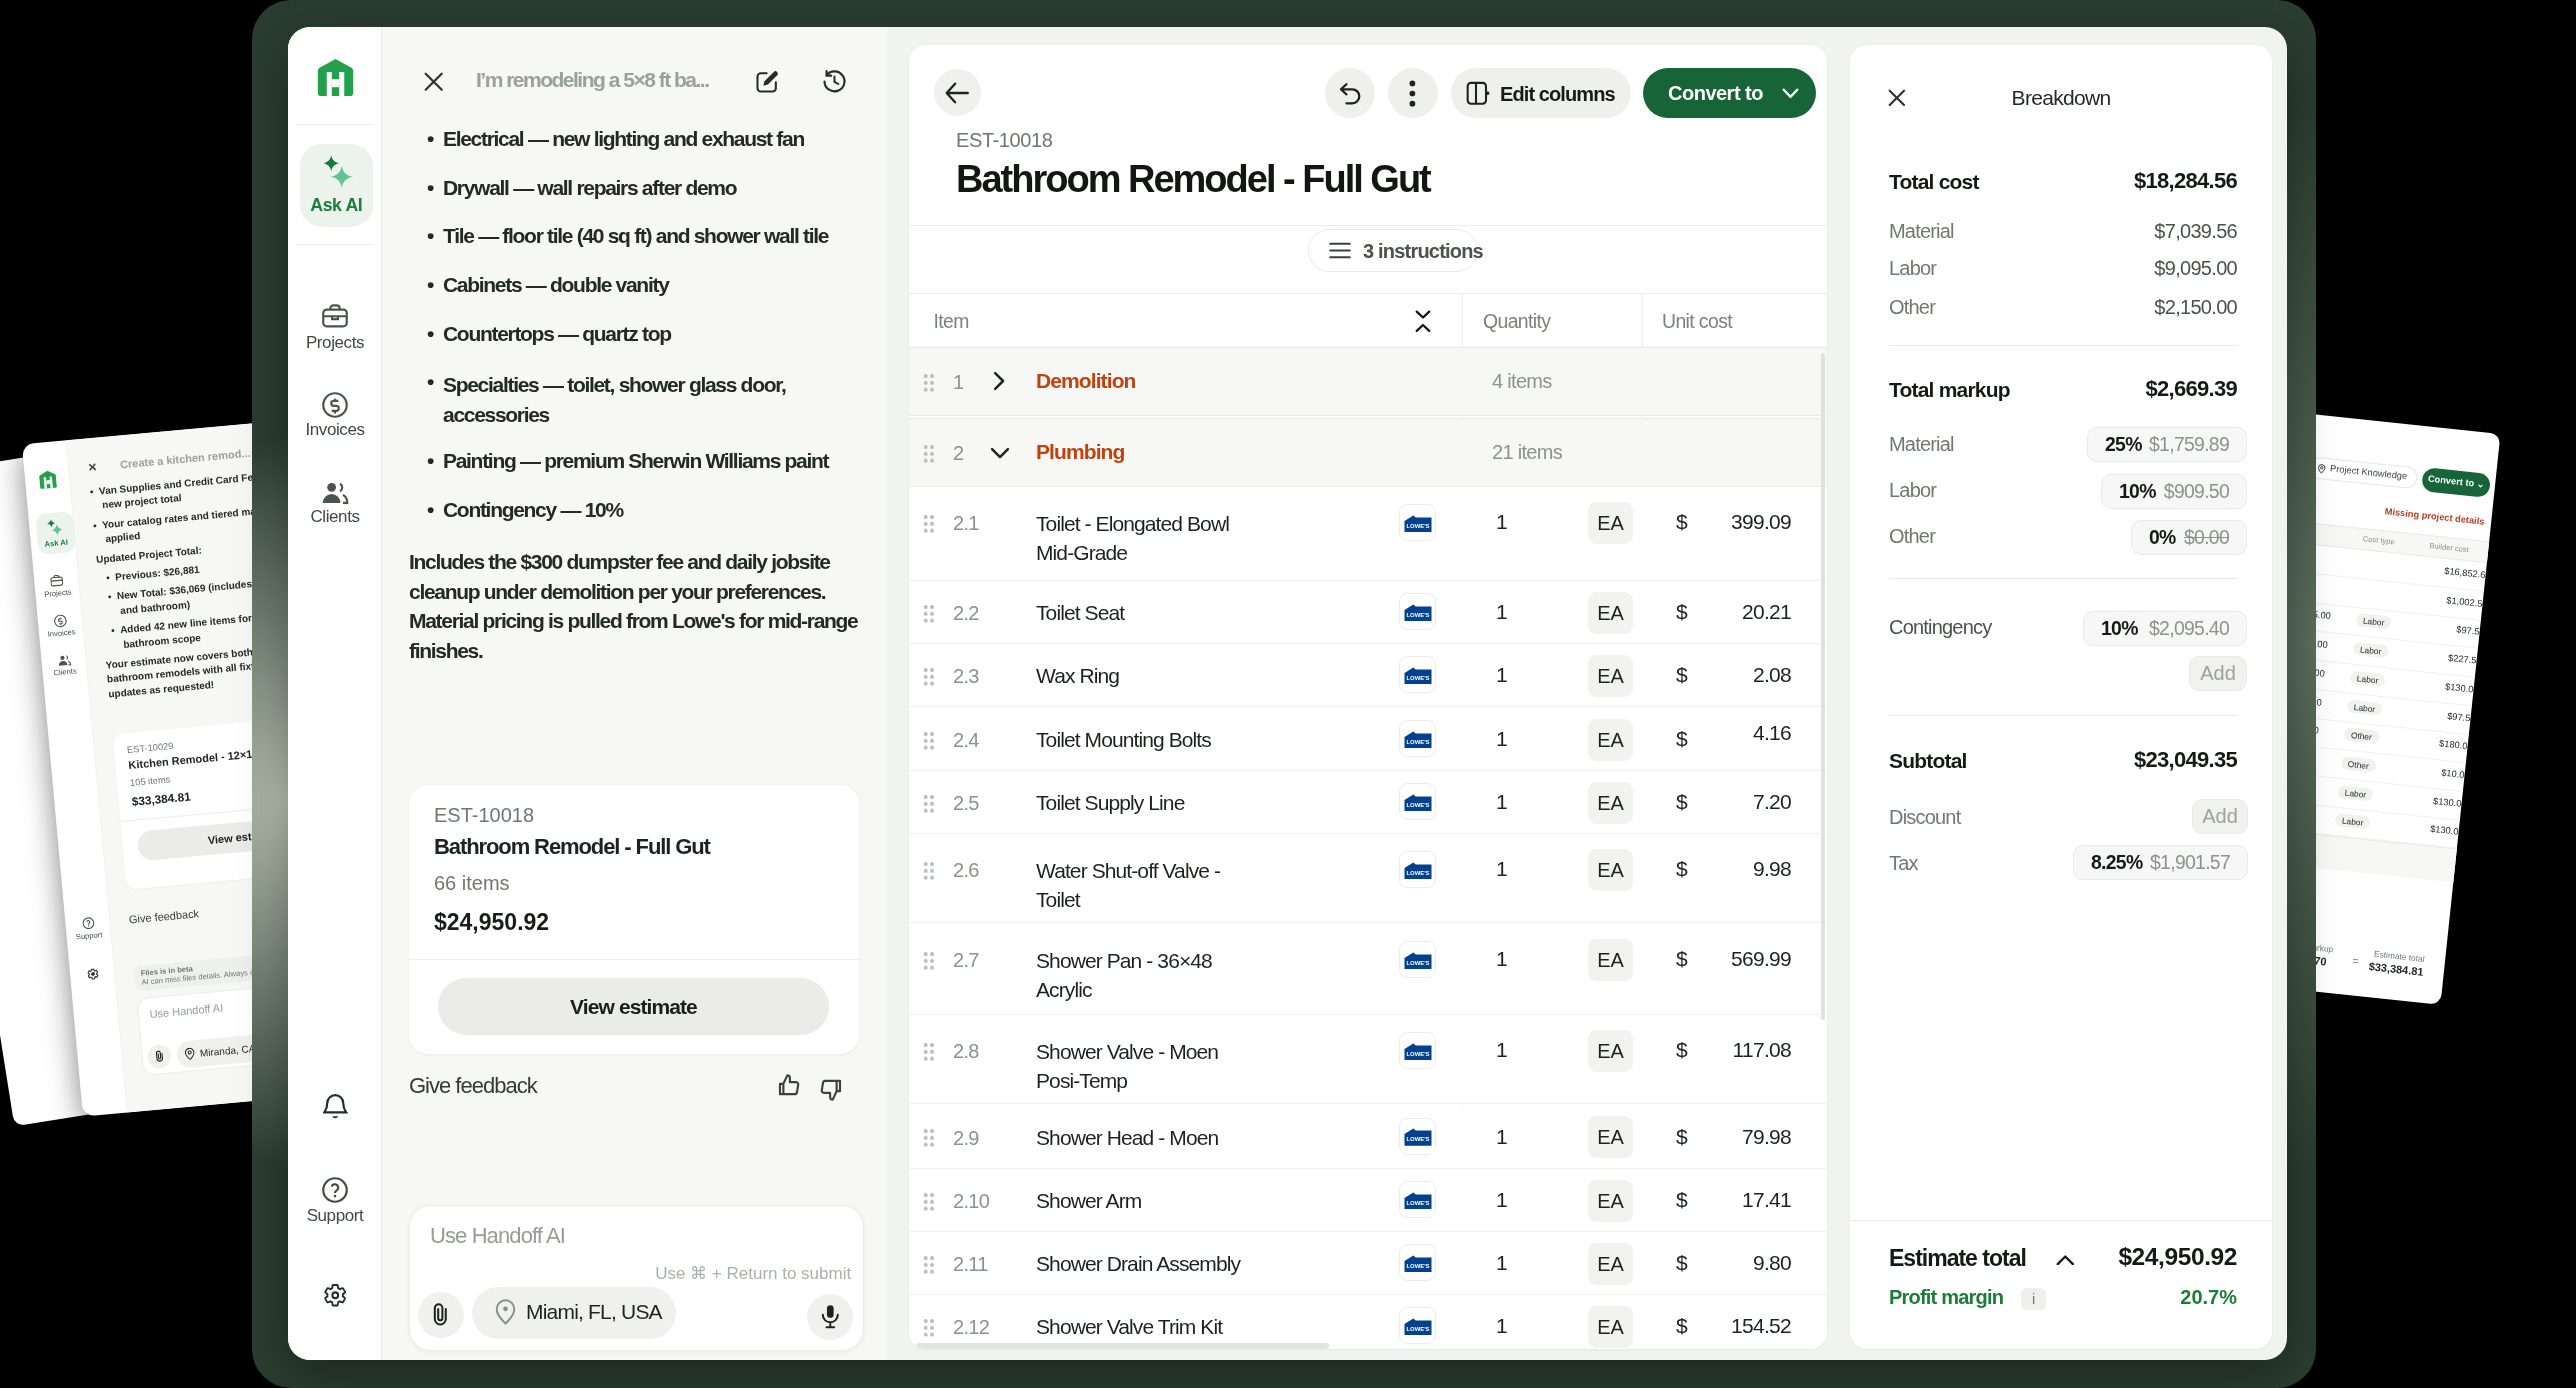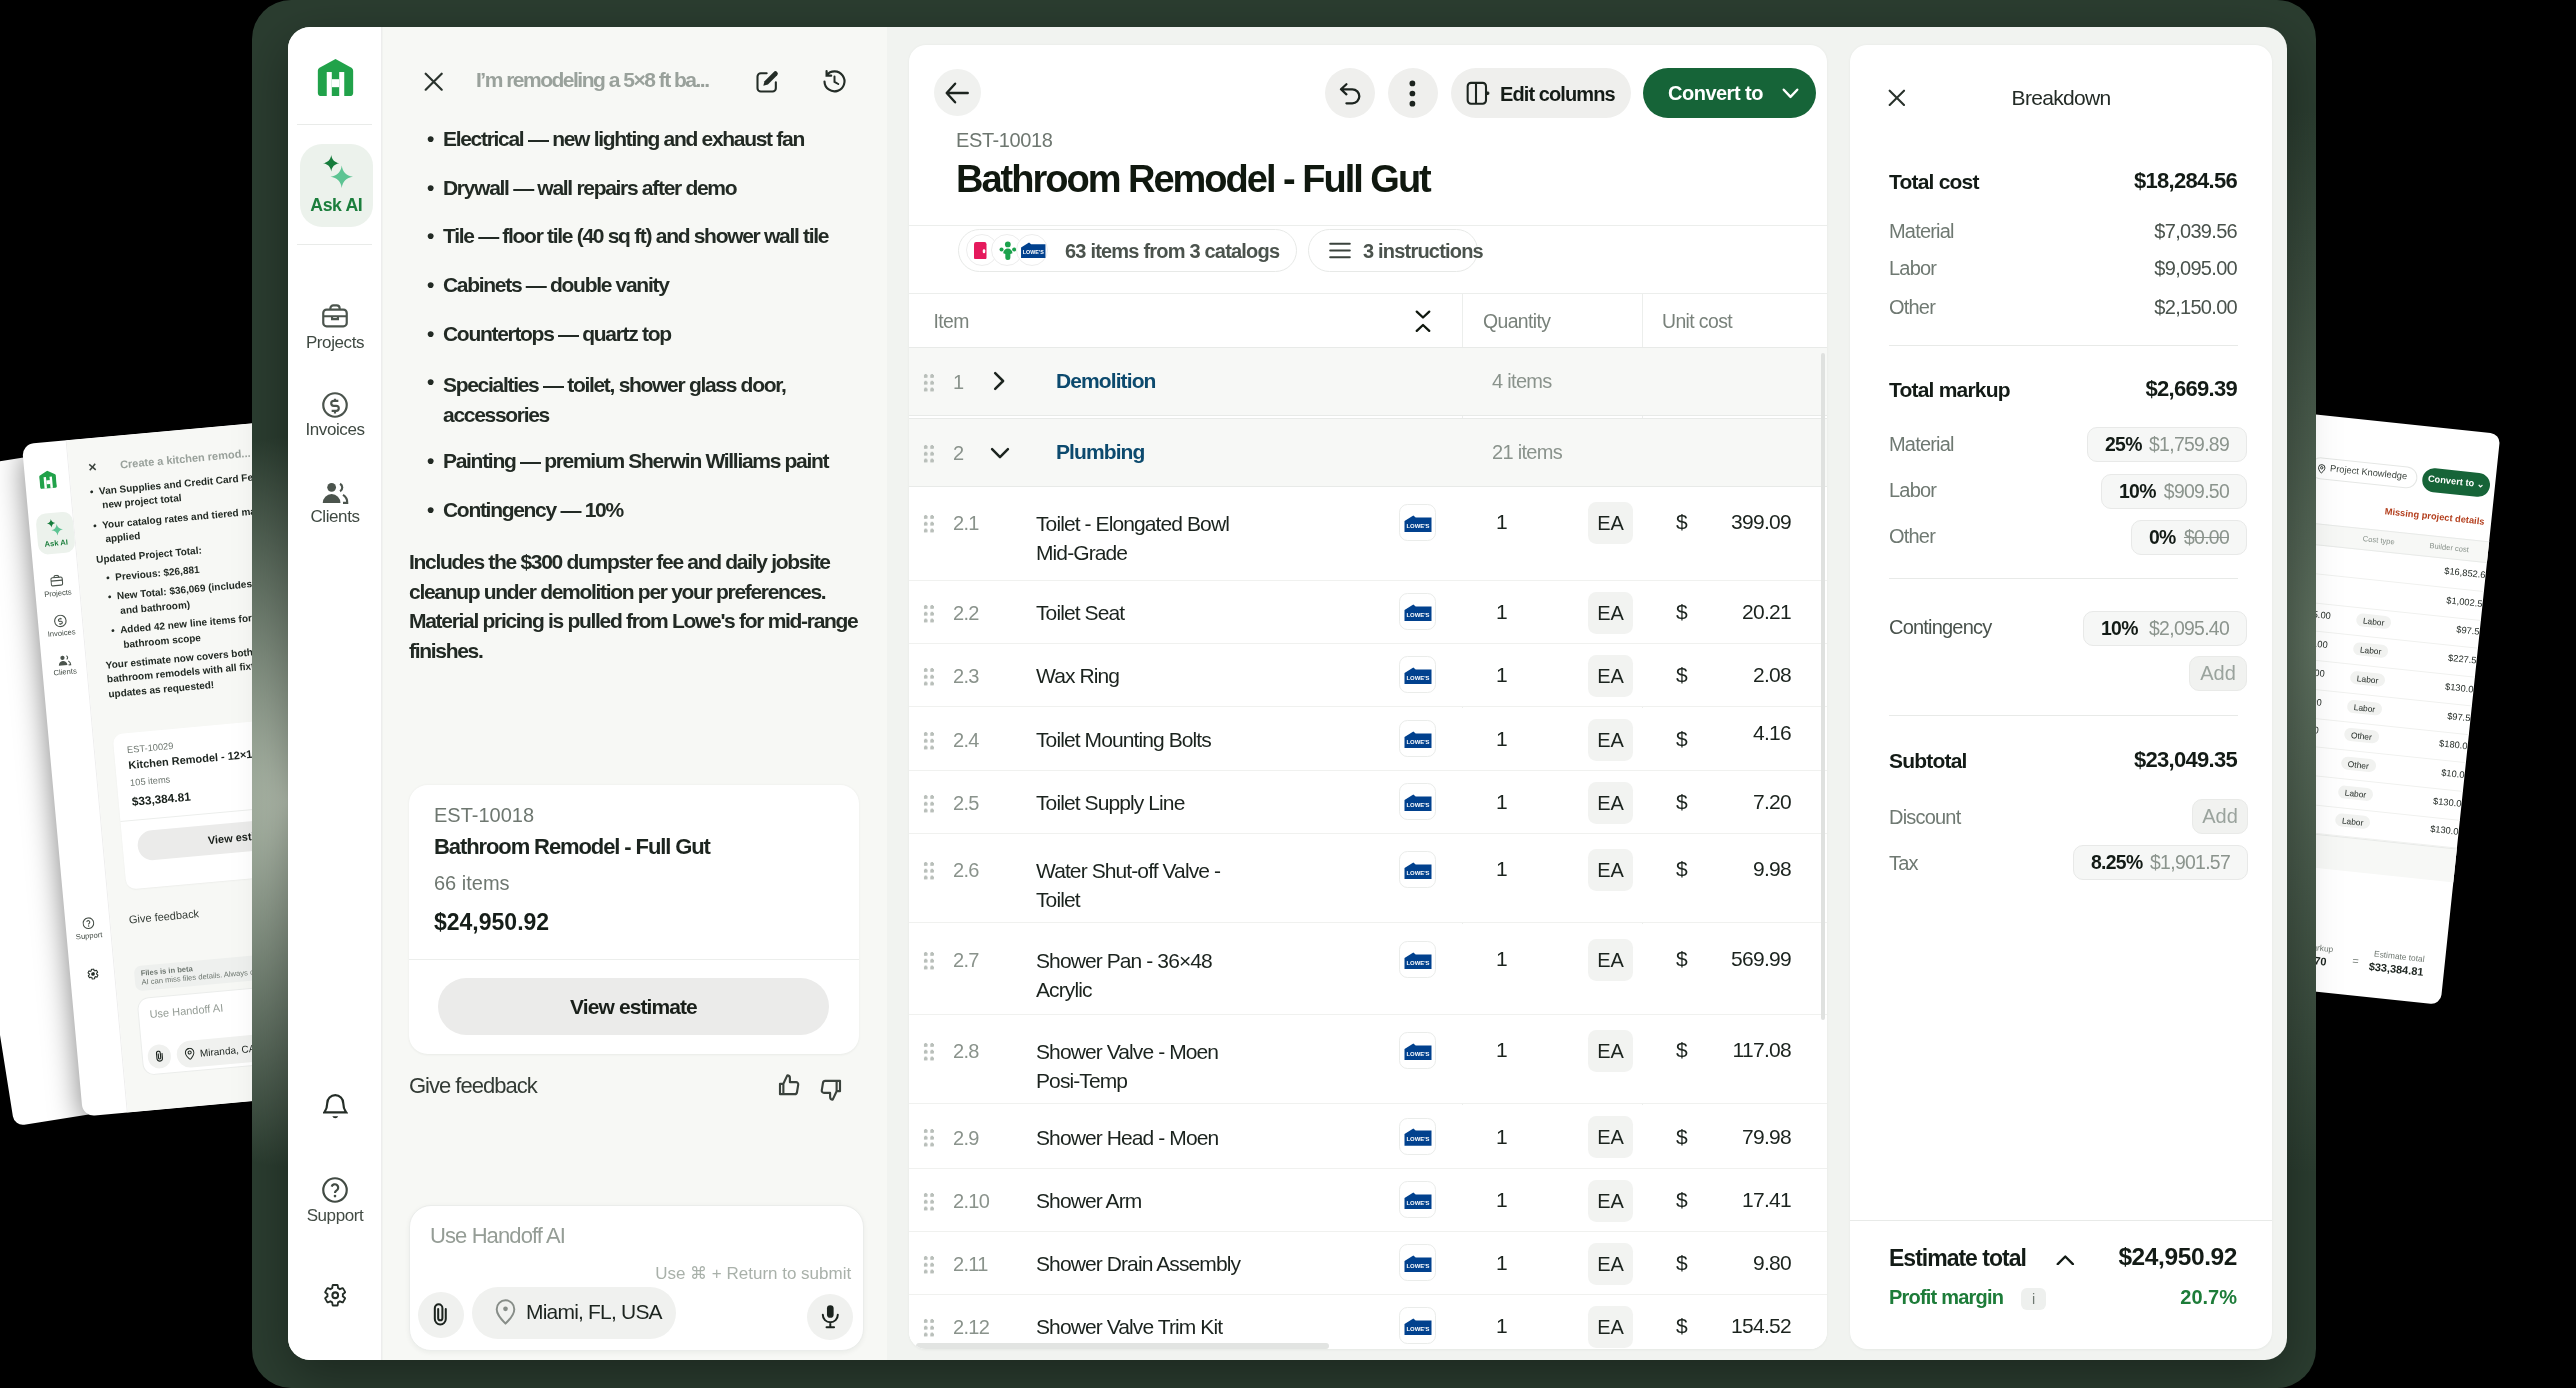--- a/index.html
+++ b/index.html
@@ -41,21 +41,21 @@
   .card { position:absolute; background:#fff; border-radius:17px;
     box-shadow:0 0.8px 2.5px rgba(20,30,24,0.05); }
 
   
   .row { position:absolute; left:0; width:918px; border-bottom:0.8px solid #f0f1ef; background:#fff; }
   .grow { background:#f7f8f6; border-top:0.8px solid #e8eae8; border-bottom:0.8px solid #e8eae8; }
   .dots { position:absolute; left:13.5px; width:11.8px; height:19.4px;
     background-image:radial-gradient(circle 2px at 2.7px 3px, #b9bfba 1.9px, transparent 2.1px);
     background-size:6.4px 6.8px; }
   .rnum { position:absolute; left:44px; font-size:20px; color:#8a938c; letter-spacing:-0.7px; }
-  .gname { position:absolute; left:127px; font-size:21px; font-weight:600; color:#0c4a6e; letter-spacing:-0.9px;margin-left:20px; }
+  .gname { position:absolute; left:127px; font-size:21px; font-weight:600; color:#c2410c; letter-spacing:-0.9px; }
   .gitems { position:absolute; left:583px; font-size:20px; color:#8a938c; letter-spacing:-0.7px; }
   .rname { position:absolute; left:127px; font-size:21px; font-weight:500; color:#1b231e; line-height:29.6px; letter-spacing:-0.9px; white-space:nowrap; }
   .badge { position:absolute; left:490px; width:37px; height:37px; border:0.8px solid #eaecea; border-radius:8.4px; background:#fff; }
   .qty { position:absolute; left:587px; font-size:21px; color:#1b231e; }
   .ea { position:absolute; left:679px; width:45px; height:42px; background:#f2f3f1; border-radius:8.4px; text-align:center; line-height:42px; font-size:20px; color:#1b231e; }
   .usd { position:absolute; left:767px; font-size:21px; color:#1b231e; }
   .price { position:absolute; left:781px; width:101px; text-align:right; font-size:21px; color:#1b231e; letter-spacing:-0.7px; }
 
   
   .bd-label { position:absolute; left:39px; font-size:20px; color:#6f7972; letter-spacing:-0.8px; }
@@ -407,43 +407,20 @@
       <div class="abs" style="left:734px; top:23.6px; width:173px; height:50px; border-radius:25px; background:#166438;">
         <div class="abs" style="left:25px; top:13.5px; font-size:20px; font-weight:700; color:#fff; letter-spacing:-0.5px; white-space:nowrap;">Convert to</div>
         <svg class="abs" style="left:139px; top:20px;" width="17" height="11" viewBox="0 0 20 13" fill="none" stroke="#fff" stroke-width="2.8" stroke-linecap="round" stroke-linejoin="round">
             <path d="M2 2 L10 10.5 L18 2"></path>
           </svg>
       </div>
       <div class="abs" style="left:47px; top:84px; font-size:20px; color:#6e7770; letter-spacing:-0.4px;">EST-10018</div>
       <div class="abs" style="left:47px; top:113px; font-size:38px; font-weight:800; color:#10180f; letter-spacing:-2px;">Bathroom Remodel - Full Gut</div>
       <div class="abs" style="left:0; top:180px; width:918px; border-top:0.8px solid #eceeec;"></div>
 
-      <div class="abs" style="left:49px; top:184px; width:339px; height:43px; border:0.8px solid #e7e9e7; border-radius:22px; background:#fff;">
-        <div class="abs" style="left:6.8px; top:4.2px; width:32px; height:32px; border-radius:16px; background:#fff; border:0.8px solid #ededed;">
-          <svg class="abs" style="left:7.6px; top:6.8px;" width="15" height="17.7" viewBox="0 0 18 21">
-              <rect x="0" y="0" width="15" height="21" rx="2.5" fill="#e5195c"></rect>
-              <rect x="10.5" y="8.5" width="3" height="5" rx="1.5" fill="#fff"></rect>
-            </svg>
-        </div>
-        <div class="abs" style="left:32px; top:4.2px; width:32px; height:32px; border-radius:16px; background:#fff; border:0.8px solid #ededed;">
-          <svg class="abs" style="left:6.8px; top:5.9px;" width="17.7" height="19.4" viewBox="0 0 21 23" fill="#1ba24c">
-              <circle cx="10.5" cy="4" r="3.4"></circle>
-              <path d="M10.5 9 a5.5 5.5 0 0 1 5.5 5.5 l-2.5 1 v4 a2.5 2.5 0 0 1 -6 0 v-4 l-2.5 -1 A5.5 5.5 0 0 1 10.5 9 Z"></path>
-              <circle cx="3" cy="10" r="2.4"></circle>
-              <circle cx="18" cy="10" r="2.4"></circle>
-            </svg>
-        </div>
-        <div class="abs" style="left:57px; top:4.2px; width:32px; height:32px; border-radius:16px; background:#fff; border:0.8px solid #ededed;">
-          <svg class="abs" style="left:4.2px; top:7.6px;" width="24.5" height="16" viewBox="0 0 29 19">
-              <path d="M0 6.5 L9.5 0.5 L12 2.8 L29 2.8 L29 19 L0 19 Z" fill="#01418e"></path>
-              <text x="14.5" y="14.5" font-size="6.4" font-weight="bold" fill="#fff" text-anchor="middle" font-family="Liberation Sans">LOWE'S</text>
-            </svg>
-        </div>
-        <div class="abs" style="left:106px; top:10px; font-size:20px; font-weight:600; color:#4b534d; letter-spacing:-0.8px; white-space:nowrap;">63 items from 3 catalogs</div>
-      </div>
       <div class="abs" style="left:399px; top:184px; width:170px; height:43px; border:0.8px solid #e7e9e7; border-radius:22px; background:#fff;">
         <svg class="abs" style="left:20px; top:12.7px;" width="22" height="17" viewBox="0 0 26 20" stroke="#3a423c" stroke-width="2.6" stroke-linecap="round">
             <path d="M1.5 2 H24.5 M1.5 10 H24.5 M1.5 18 H24.5"></path>
           </svg>
         <div class="abs" style="left:54px; top:10px; font-size:20px; font-weight:600; color:#4b534d; letter-spacing:-0.8px; white-space:nowrap;">3 instructions</div>
       </div>
 
       <div class="abs" style="left:0; top:248px; width:918px; height:1055px;">
         <div class="abs" style="left:0; top:0; width:918px; border-top:0.8px solid #eceeec;"></div>
         <div class="abs" style="left:553px; top:0; width:0.8px; height:1055px; background:#eceeec;"></div>

